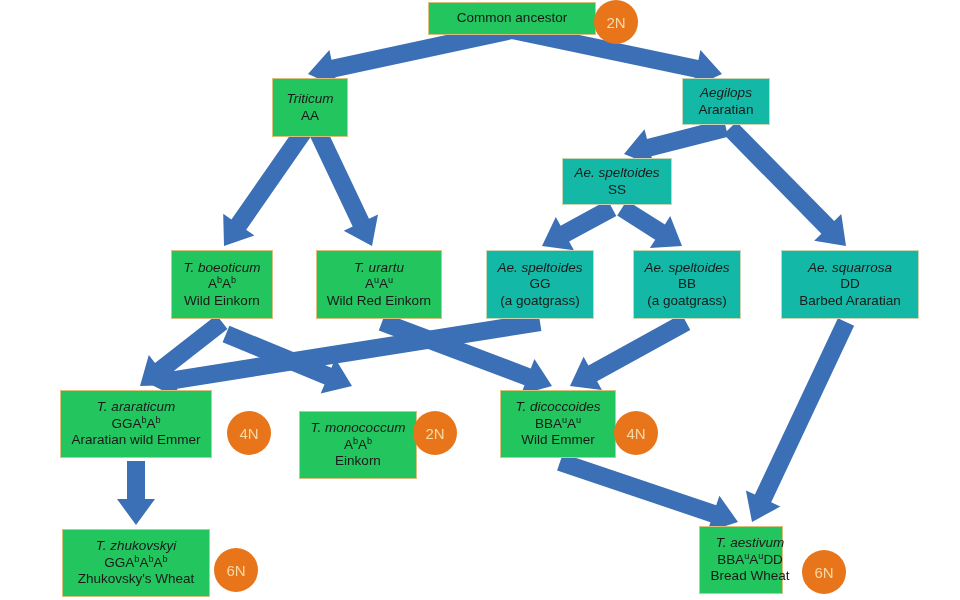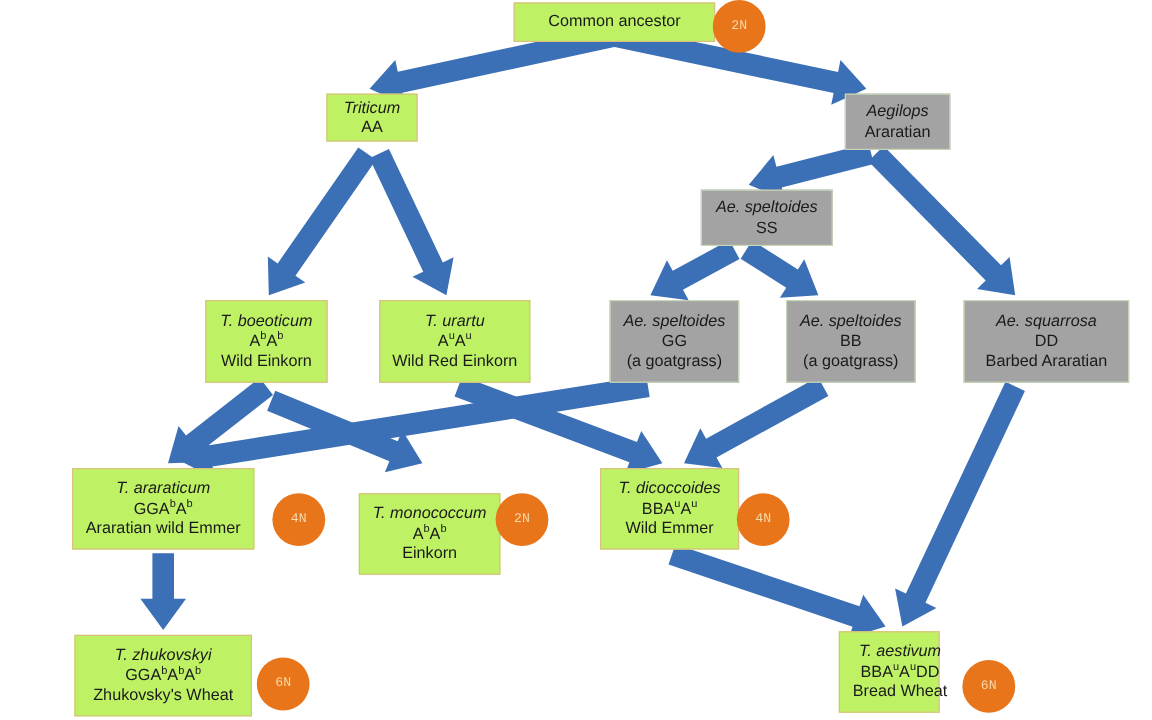--- a/index.html
+++ b/index.html
@@ -35,27 +35,26 @@
     flex-direction: column;
     align-items: center;
     justify-content: center;
     text-align: center;
     line-height: 1.22;
     font-size: 13.5px;
     color: #1a1a1a;
     padding: 4px 6px;
   }
   .node.wheat {
-    background: #bef264;
+    background: #22c55e;
     border-color: #d9c07e;
   }
   .node.grass {
-    background: #a3a3a3;
+    background: #14b8a6;
     border-color: #c7d6b6;
-    margin-left: 22px;
   }
   .node .sci {
     font-style: italic;
     white-space: nowrap;
   }
   .node .geno {
     white-space: nowrap;
   }
   .node .common {
     white-space: nowrap;
@@ -67,23 +66,22 @@
   }
   .ploidy {
     position: absolute;
     z-index: 3;
     border-radius: 50%;
     background: #e8751a;
     color: #f7d9a8;
     display: flex;
     align-items: center;
     justify-content: center;
-    font-size: 11px;
+    font-size: 15px;
     box-sizing: border-box;
-    font-family: Liberation Mono, monospace;
   }
 </style>
 </head>
 <body>
 
 <div id="stage">
   <svg id="arrow-layer" viewBox="0 0 960 600" width="960" height="600">
       <polygon points="510.1,21.2 331.5,59.7 329.4,49.9 308.0,74.0 337.4,87.1 335.3,77.3 513.9,38.8" fill="#3b6fb6"></polygon>
       <polygon points="510.2,38.8 694.7,77.5 692.7,87.3 722.0,74.0 700.4,50.1 698.4,59.9 513.8,21.2" fill="#3b6fb6"></polygon>
       <polygon points="723.8,119.3 647.0,138.9 644.5,129.2 624.0,154.0 653.9,166.0 651.4,156.3 728.2,136.7" fill="#3b6fb6"></polygon>
@@ -98,21 +96,21 @@
       <polygon points="538.6,313.1 174.3,371.0 172.7,361.2 150.0,384.0 178.7,398.7 177.1,388.8 541.4,330.9" fill="#3b6fb6"></polygon>
       <polygon points="681.7,314.1 588.4,365.6 583.6,356.8 570.0,386.0 601.9,390.1 597.1,381.3 690.3,329.9" fill="#3b6fb6"></polygon>
       <polygon points="127.0,461.0 127.0,499.0 117.0,499.0 136.0,525.0 155.0,499.0 145.0,499.0 145.0,461.0" fill="#3b6fb6"></polygon>
       <polygon points="557.1,470.5 710.5,522.2 707.3,531.7 738.0,522.0 719.4,495.7 716.2,505.2 562.9,453.5" fill="#3b6fb6"></polygon>
       <polygon points="837.9,318.2 754.9,494.6 745.9,490.4 752.0,522.0 780.3,506.6 771.2,502.3 854.1,325.8" fill="#3b6fb6"></polygon>
     </svg>
   <div id="node-layer">
       <div class="node wheat" style="left: 428px; top: 2px; width: 168px; height: 33px;">
         <div class="common">Common ancestor</div>
       </div>
-      <div class="node wheat" style="left: 272px; top: 78px; width: 76px; height: 40px;">
+      <div class="node wheat" style="left: 272px; top: 78px; width: 76px; height: 59px;">
         <div class="sci">Triticum</div>
         <div class="geno">AA</div>
       </div>
       <div class="node grass" style="left: 682px; top: 78px; width: 88px; height: 47px;">
         <div class="sci">Aegilops</div>
         <div class="common">Araratian</div>
       </div>
       <div class="node grass" style="left: 562px; top: 158px; width: 110px; height: 47px;">
         <div class="sci">Ae. speltoides</div>
         <div class="geno">SS</div>

